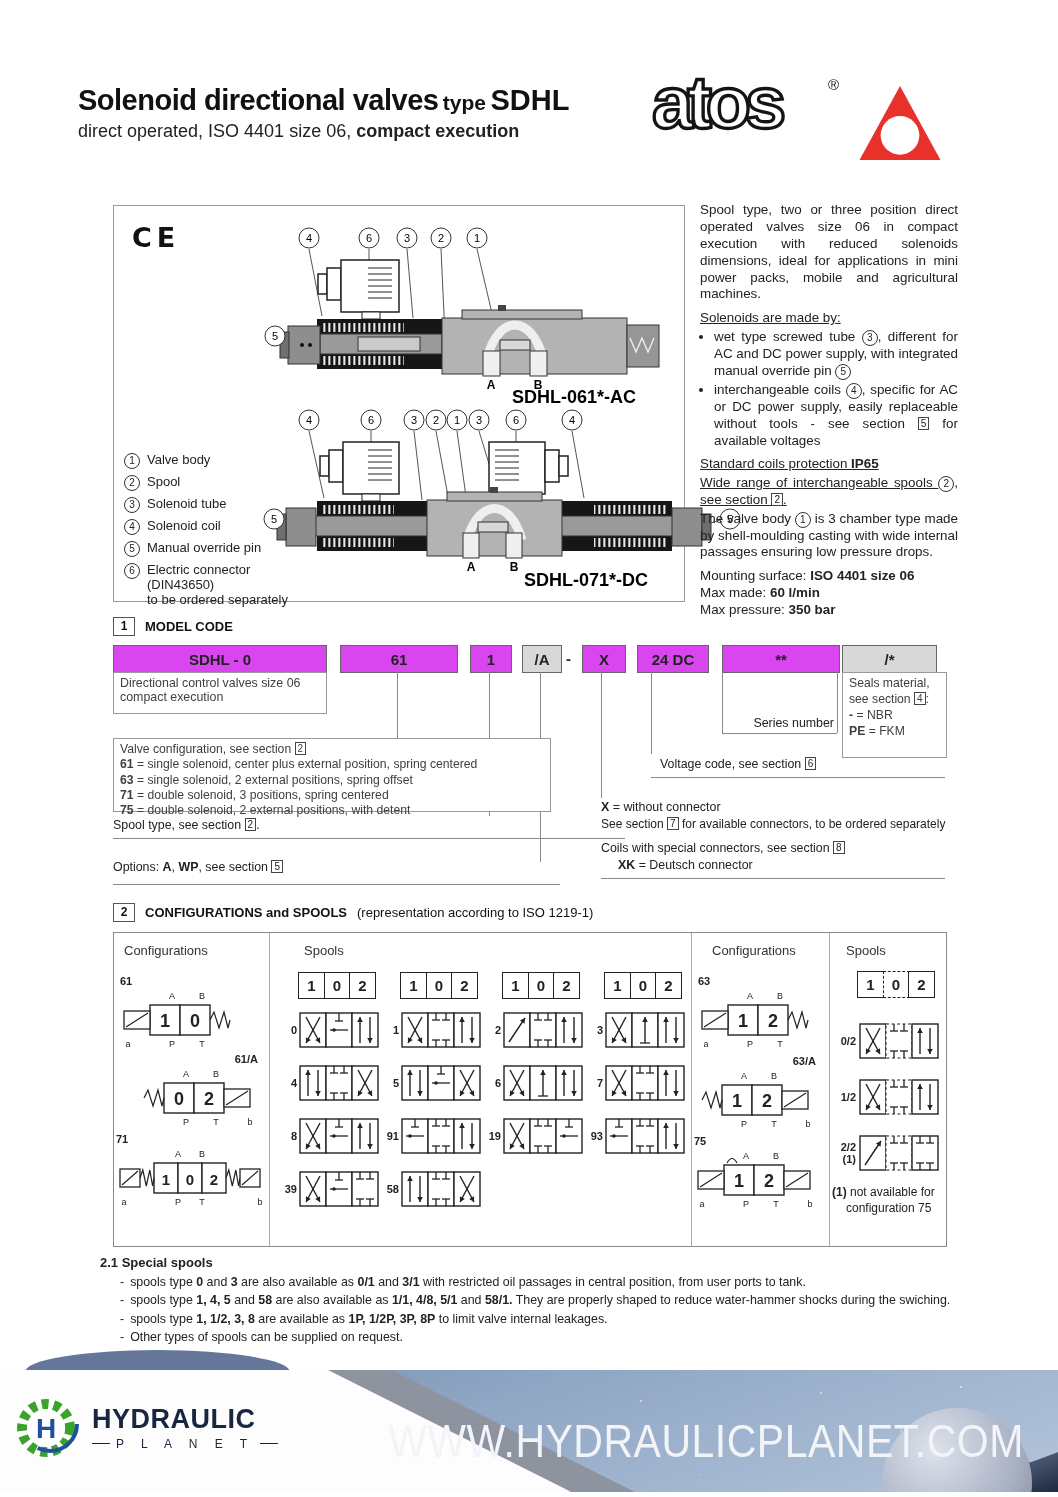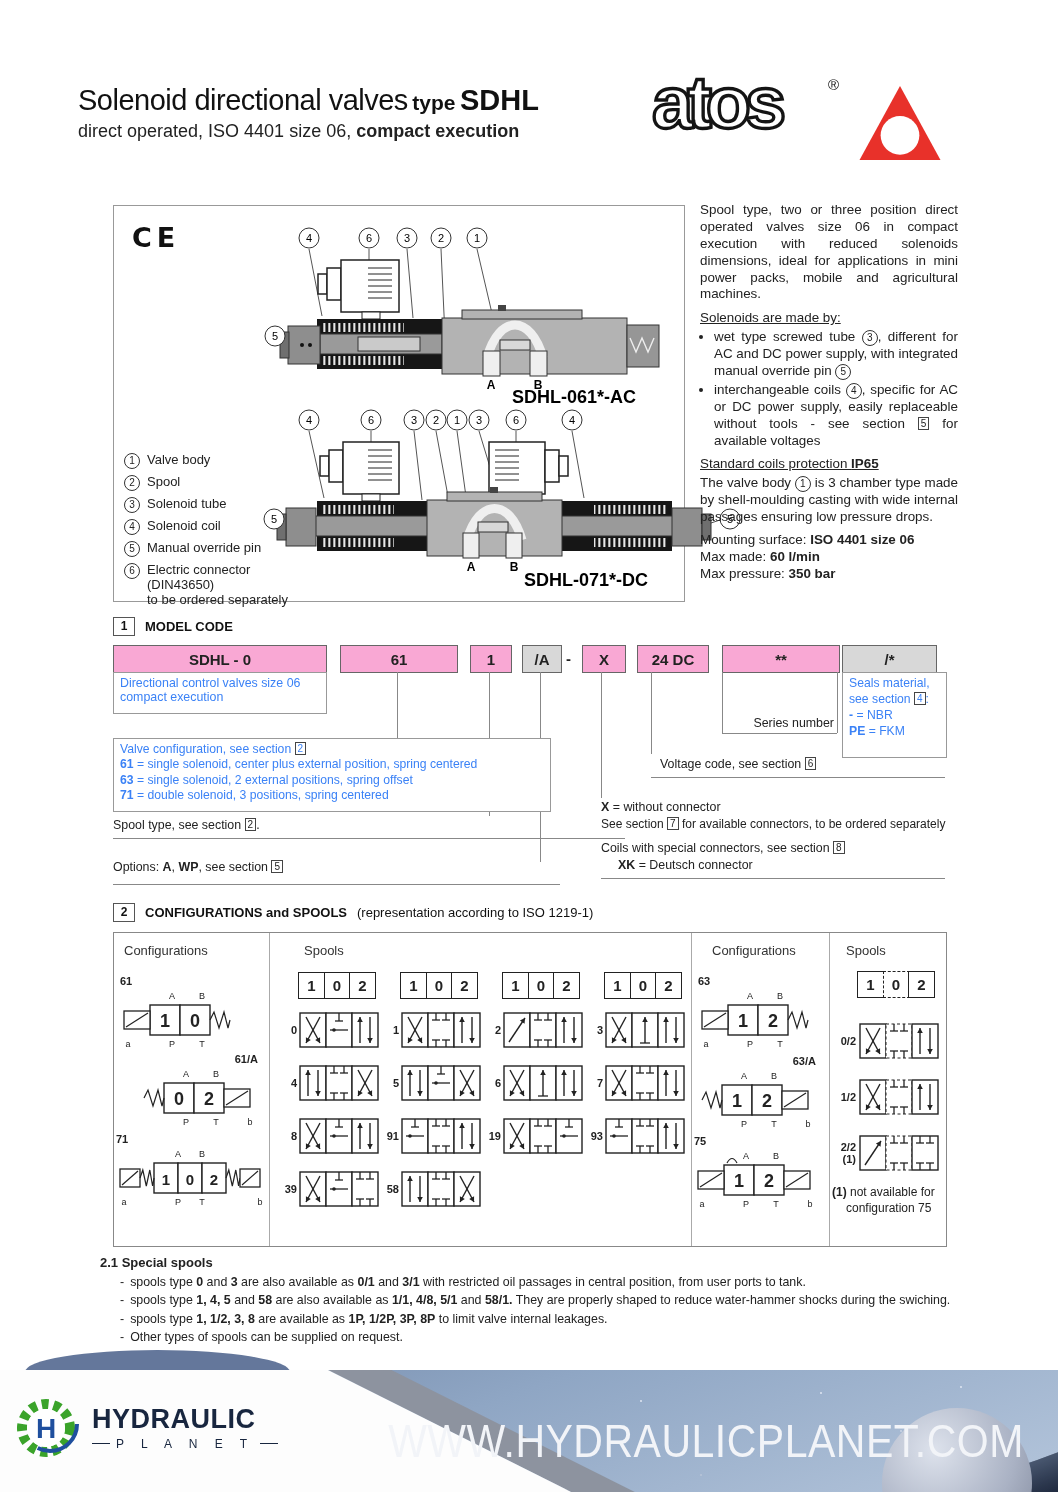--- a/index.html
+++ b/index.html
@@ -2,21 +2,21 @@
 <html><head>
 <meta charset="utf-8">
 <style>
   html,body{margin:0;padding:0;background:#fff;}
   .page{position:relative;width:1058px;height:1497px;background:#fff;overflow:hidden;
         font-family:"Liberation Sans",sans-serif;color:#222;}
   .abs{position:absolute;}
 
   
   .title-block{position:absolute;left:78px;top:84px;}
-  .t-main{font-size:29px;font-weight:normal;color:#111;letter-spacing:-0.5px;}
+  .t-main{font-size:29px;font-weight:bold;color:#111;letter-spacing:-0.5px;}
   .t-word{font-size:21px;font-weight:bold;color:#111;}
   .t-code{font-size:29px;font-weight:bold;color:#111;}
   .t-sub{font-size:18px;color:#222;margin-top:4px;}
   .t-sub b{font-weight:bold;}
   .atos-logo{position:absolute;left:650px;top:62px;}
   .atos-tri{position:absolute;left:856px;top:82px;}
 
   
   .ov-box{position:absolute;left:113px;top:205px;width:570px;height:395px;border:1.5px solid #999;background:#fff;}
   .ce-mark{position:absolute;left:18px;top:16px;font-size:27px;font-weight:bold;letter-spacing:5px;color:#111;font-family:"DejaVu Sans",sans-serif;}
@@ -36,27 +36,27 @@
   .desc ul{margin:0 0 6px 0;padding-left:14px;}
   .desc li{margin-bottom:2px;}
   .desc .spec{margin:0;}
 
   
   .sec-head{position:absolute;display:flex;align-items:center;gap:10px;font-size:13px;font-weight:bold;color:#111;}
   .sec-num{display:inline-block;width:20px;height:17px;border:1.5px solid #555;text-align:center;line-height:17px;font-weight:bold;font-size:12px;}
   .sec-sub{font-weight:normal;}
 
   
-  .mc-box{position:absolute;height:26px;border:1.5px solid #666;background:#f9a8d4;display:flex;align-items:center;justify-content:center;font-size:15px;font-weight:bold;}
+  .mc-box{position:absolute;height:26px;border:1.5px solid #666;background:#d946ef;display:flex;align-items:center;justify-content:center;font-size:15px;font-weight:bold;}
   .mc-box.gray{background:#d8d8d8;}
   .mc-dash{position:absolute;font-size:15px;font-weight:bold;}
   .vline{position:absolute;border-left:1px solid #888;width:0;}
   .hline{position:absolute;border-top:1px solid #888;height:0;}
   .ann{position:absolute;font-size:12.4px;color:#222;}
-  .ann-box{position:absolute;border:1px solid #999;font-size:12.4px;padding:3px 6px;color:#3b82f6;background:#fff;}
+  .ann-box{position:absolute;border:1px solid #999;font-size:12.4px;padding:3px 6px;color:#404040;background:#fff;}
   .seals-box{line-height:1.3;}
 
   
   .s2-box{position:absolute;left:113px;top:932px;width:832px;height:313px;border:1px solid #888;background:#fff;}
   .s2-div{position:absolute;top:0;height:313px;border-left:1px solid #aaa;}
   .s2-colhead{position:absolute;font-size:13px;color:#333;}
   .config-block{position:absolute;}
   .config-id{position:absolute;top:-2px;font-size:11px;font-weight:bold;}
   .spool-grid{position:absolute;left:168px;top:34px;display:grid;grid-template-columns:repeat(4,102px);grid-template-rows:36px repeat(4,53px);align-items:center;}
   .soh{display:flex;margin-left:16px;}
@@ -341,20 +341,21 @@
   </div>
 
   <div class="desc">
     <p>Spool type, two or three position direct operated valves size 06 in compact execution with reduced solenoids dimensions, ideal for applications in mini power packs, mobile and agricultural machines.</p>
     <p class="tight">Solenoids are made by:</p>
     <ul>
       <li><span>wet type screwed tube </span><span class="circnum">3</span><span>, different for AC and DC power supply, with integrated manual override pin </span><span class="circnum">5</span></li>
       <li><span>interchangeable coils </span><span class="circnum">4</span><span>, specific for AC or DC power supply, easily replaceable without tools - see section </span><span class="secbox">5</span><span> for available voltages</span></li>
     </ul>
     <p class="tight"><span>Standard coils protection </span><span style="font-weight: bold;">IP65</span></p>
+    <p class="tight"><span>Wide range of interchangeable spools </span><span class="circnum">2</span><span>, see section </span><span class="secbox">2</span><span>.</span></p>
     <p><span>The valve body </span><span class="circnum">1</span><span> is 3 chamber type made by shell-moulding casting with wide internal passages ensuring low pressure drops.</span></p>
     <p class="spec"><span>Mounting surface: </span><span style="font-weight: bold;">ISO 4401 size 06</span></p>
     <p class="spec"><span>Max made: </span><span style="font-weight: bold;">60 l/min</span></p>
     <p class="spec"><span>Max pressure: </span><span style="font-weight: bold;">350 bar</span></p>
   </div>
 
   <div class="sec-head" style="left:113px;top:617px;">
     <span class="sec-num">1</span>
     <span>MODEL CODE</span>
   </div>
@@ -380,20 +381,21 @@
   <div class="vline" style="left:601px;top:672px;height:126px;"></div>
   <div class="vline" style="left:651px;top:672px;height:82px;"></div>
   <div class="vline" style="left:722px;top:672px;height:61px;"></div>
   <div class="vline" style="left:837px;top:672px;height:61px;"></div>
 
   <div class="ann-box" style="left:113px;top:738px;width:424px;height:66px;font-size:12.2px;line-height:1.25;">
     <div><span>Valve configuration, see section </span><span class="secbox">2</span></div>
     <div><span style="font-weight: bold;">61</span><span> = single solenoid, center plus external position, spring centered</span></div>
     <div><span style="font-weight: bold;">63</span><span> = single solenoid, 2 external positions, spring offset</span></div>
     <div><span style="font-weight: bold;">71</span><span> = double solenoid, 3 positions, spring centered</span></div>
+    <div><span style="font-weight: bold;">75</span><span> = double solenoid, 2 external positions, with detent</span></div>
   </div>
 
   <div class="ann" style="left:113px;top:818px;"><span>Spool type, see section </span><span class="secbox">2</span><span>.</span></div>
   <div class="hline" style="left:113px;top:838px;width:512px;"></div>
 
   <div class="ann" style="left:113px;top:860px;"><span>Options: </span><span style="font-weight: bold;">A</span><span>, </span><span style="font-weight: bold;">WP</span><span>, see section </span><span class="secbox">5</span></div>
   <div class="hline" style="left:113px;top:884px;width:447px;"></div>
 
   <div class="ann" style="left:722px;top:716px;width:112px;text-align:right;">Series number</div>
   <div class="hline" style="left:722px;top:733px;width:115px;"></div>

